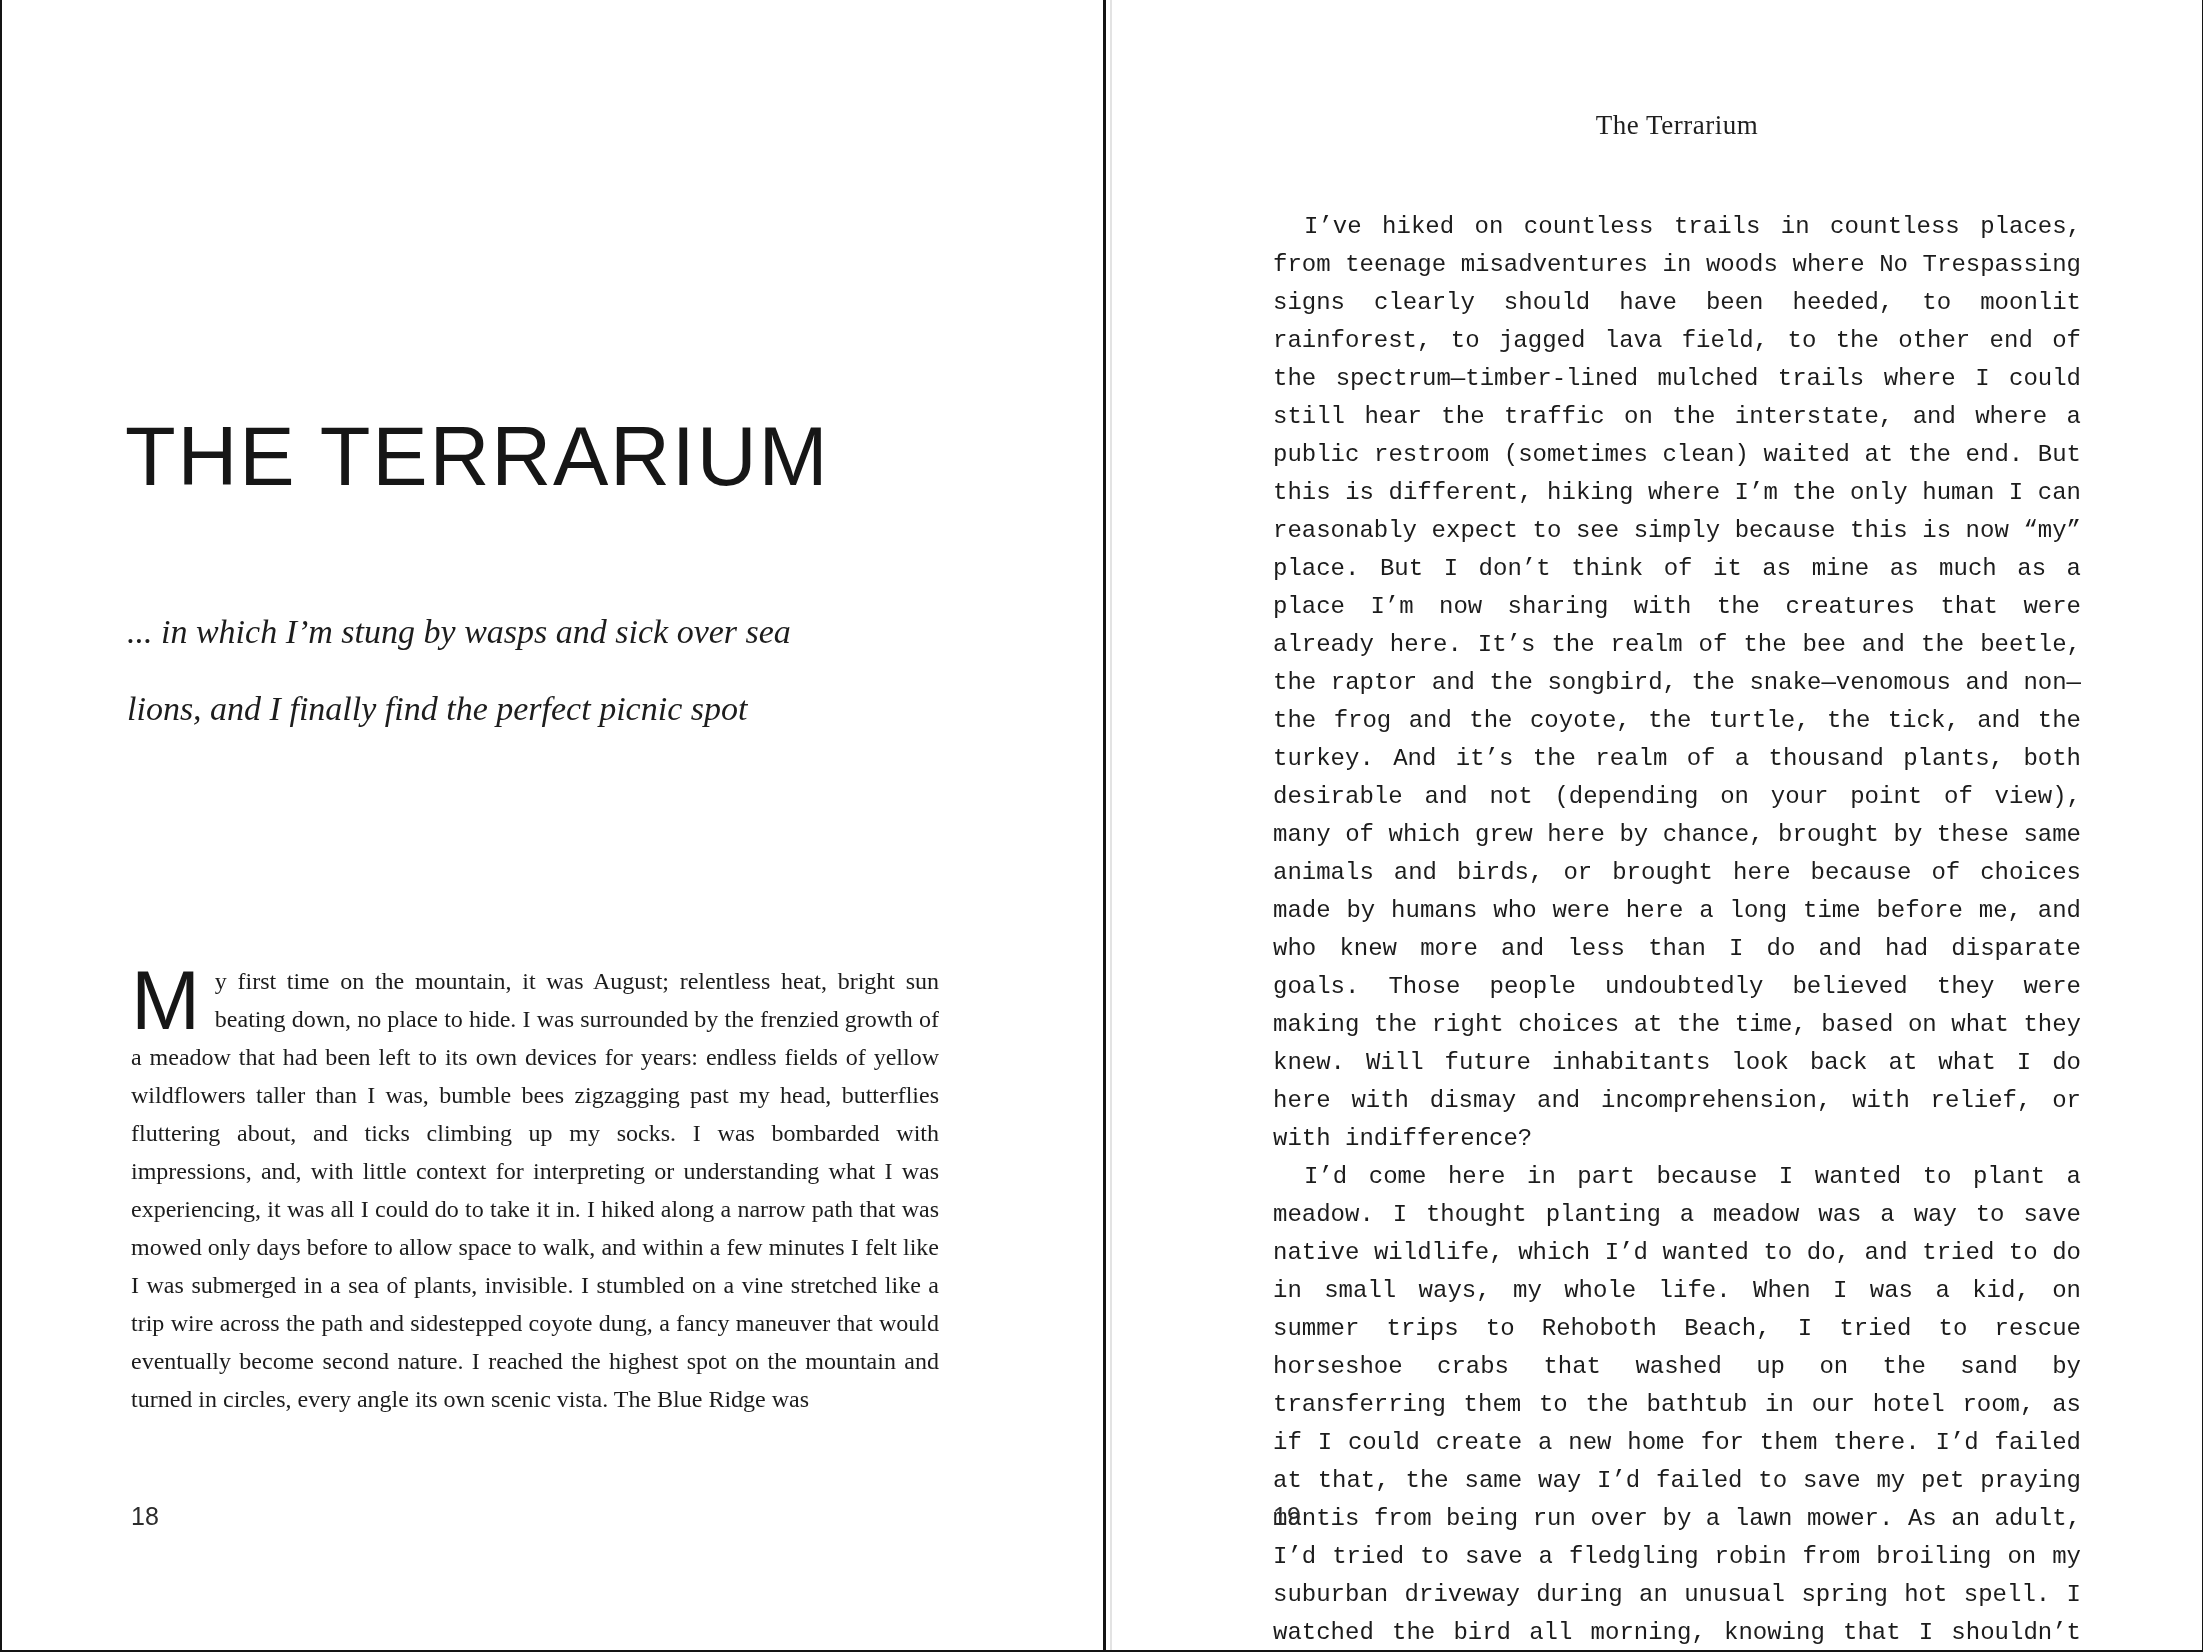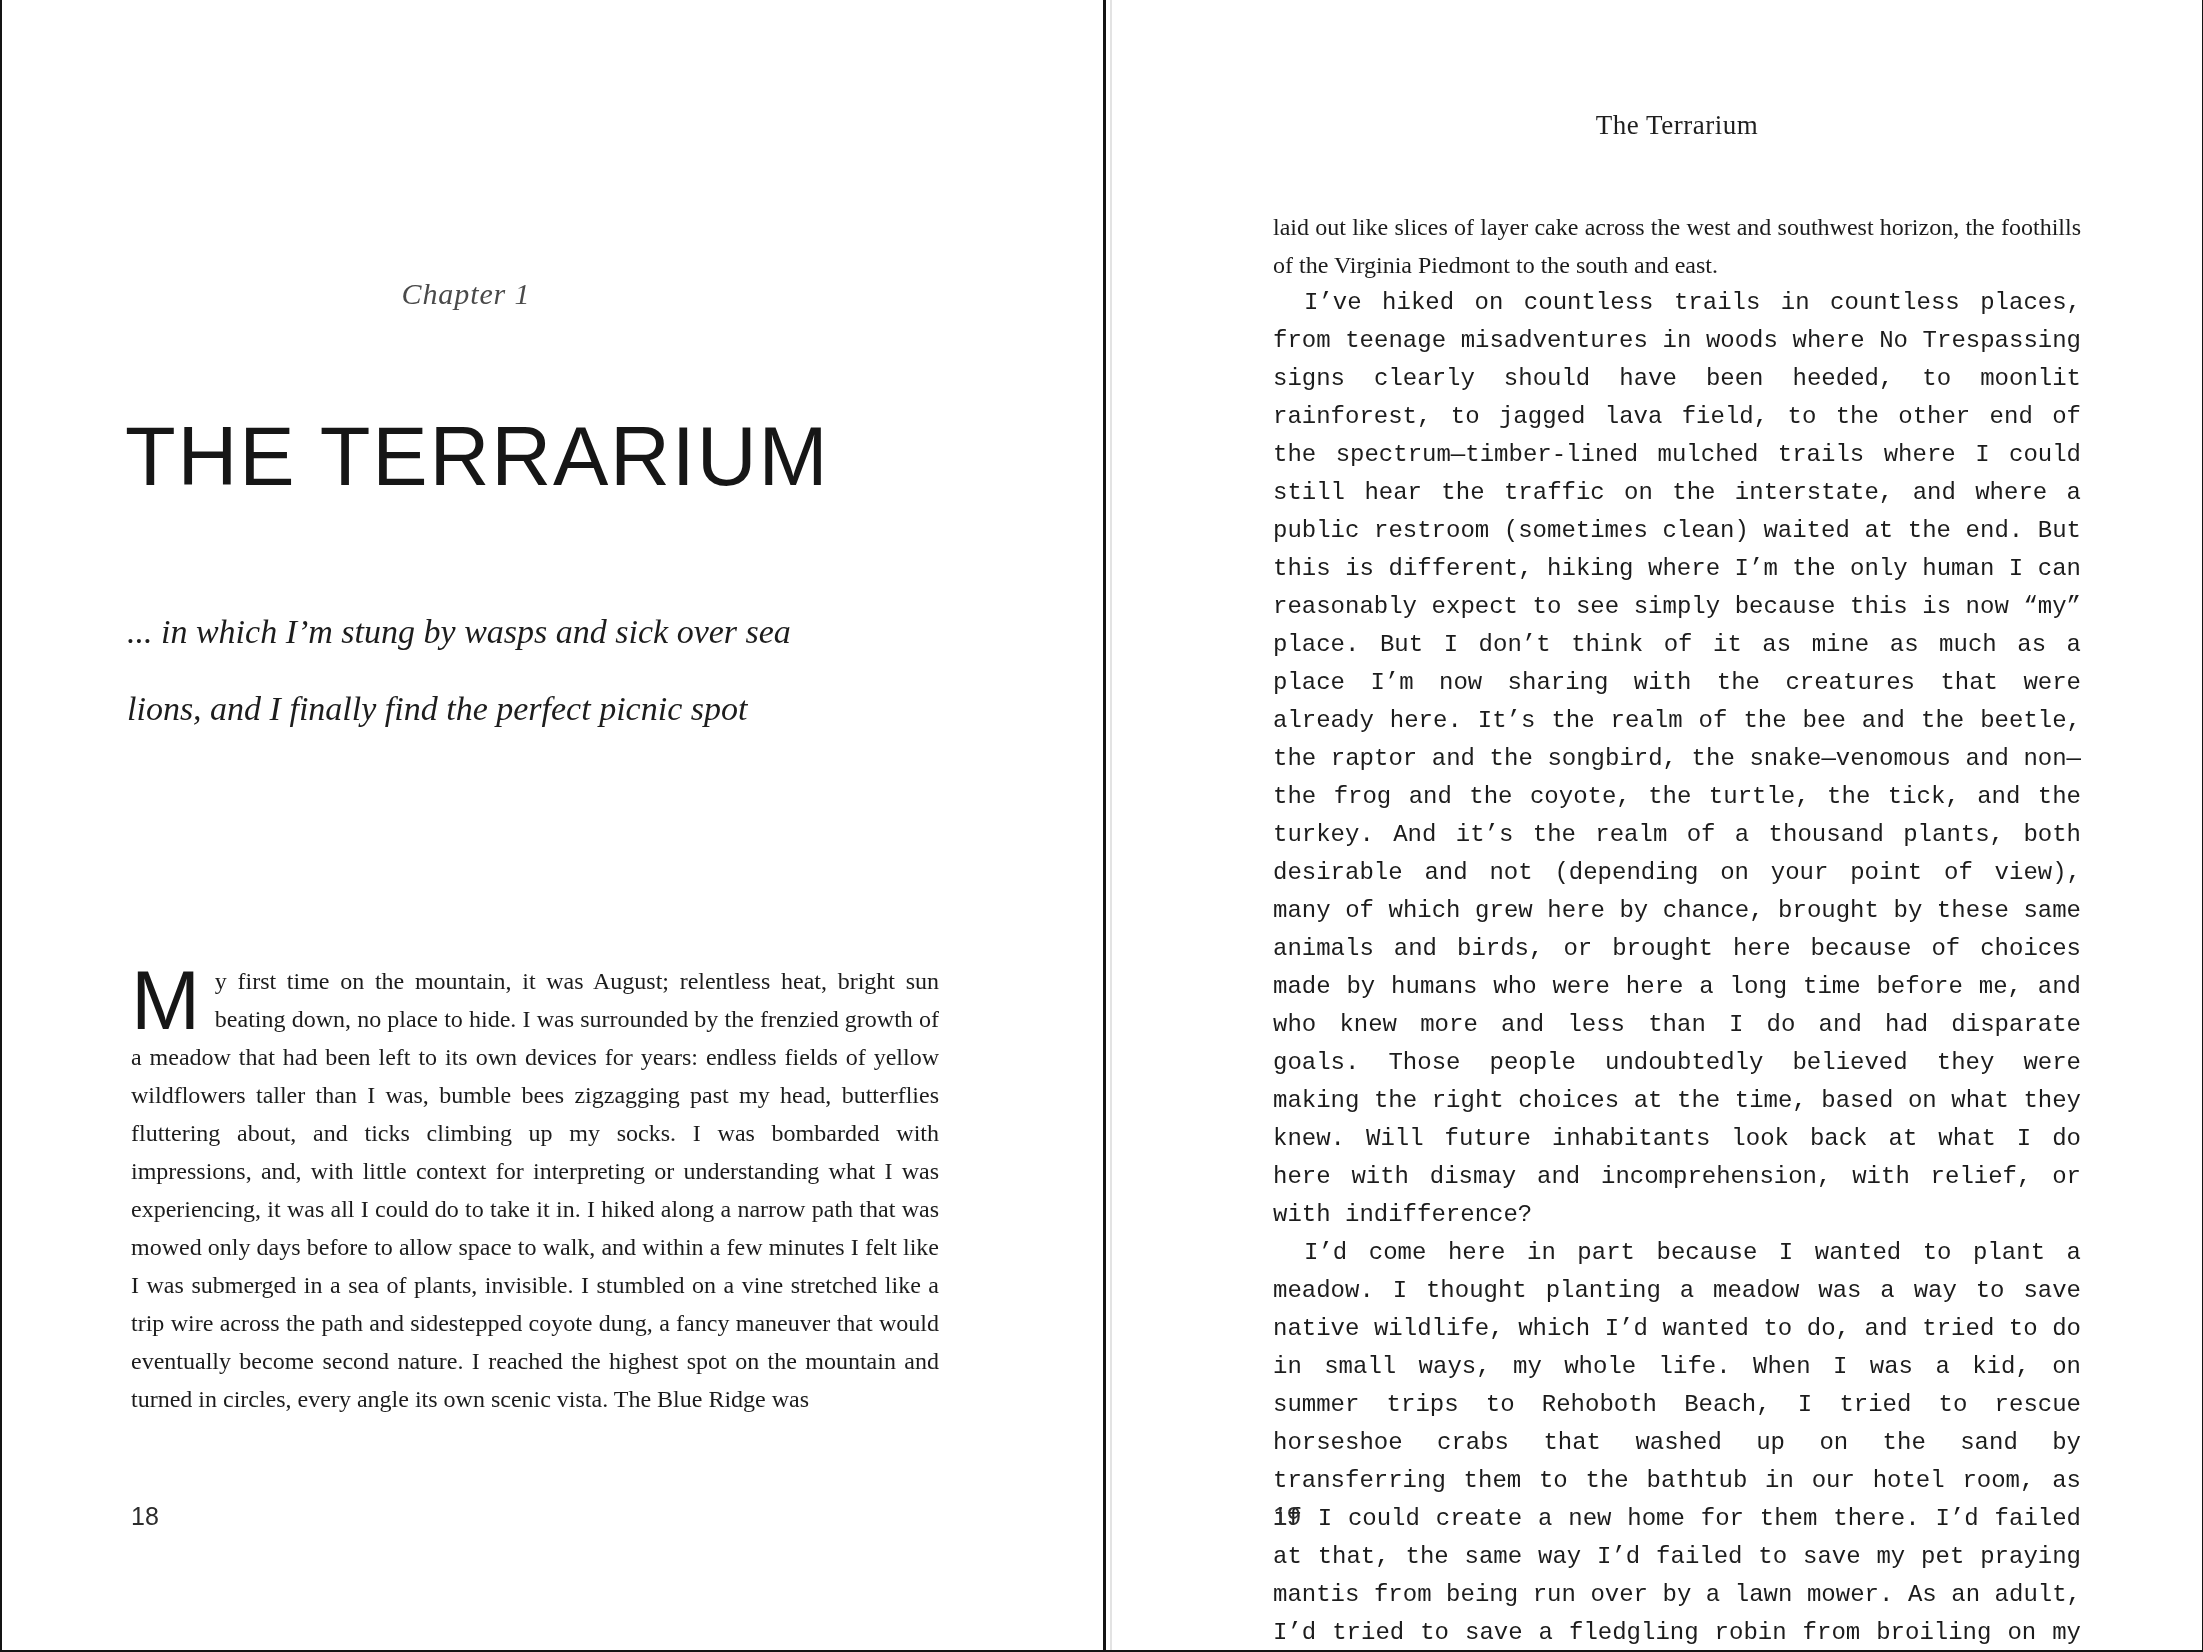--- a/index.html
+++ b/index.html
@@ -92,36 +92,34 @@
   }
   .folio.left-folio  { left: 129px; }
   .folio.right-folio { left: 169px; }
 </style>
 </head>
 <body>
 
 <div class="spread">
 
   <section class="page left">
-    <div class="chapter-label">Chapter 1</div>
     <h1 class="title">THE TERRARIUM</h1>
     <div class="subtitle">... in which I’m stung by wasps and sick over sea lions, and I finally find the perfect picnic spot</div>
     <div class="body-text body-left">
       <p><span class="dropcap">M</span><span>y first time on the mountain, it was August; relentless heat, bright sun beating down, no place to hide. I was surrounded by the frenzied growth of a meadow that had been left to its own devices for years: endless fields of yellow wildflowers taller than I was, bumble bees zigzagging past my head, butterflies fluttering about, and ticks climbing up my socks. I was bombarded with impressions, and, with little context for interpreting or understanding what I was experiencing, it was all I could do to take it in. I hiked along a narrow path that was mowed only days before to allow space to walk, and within a few minutes I felt like I was submerged in a sea of plants, invisible. I stumbled on a vine stretched like a trip wire across the path and sidestepped coyote dung, a fancy maneuver that would eventually become second nature. I reached the highest spot on the mountain and turned in circles, every angle its own scenic vista. The Blue Ridge was</span></p>
     </div>
     <div class="folio left-folio">18</div>
   </section>
 
   <div class="divider"></div>
   <div class="divider-shadow"></div>
 
   <section class="page right">
     <div class="running-header">The Terrarium</div>
     <div class="body-text body-right">
-        <p class="no-indent">laid out like slices of layer cake across the west and southwest horizon, the foothills of the Virginia Piedmont to the south and east.</p>
         <p class="indent">I’ve hiked on countless trails in countless places, from teenage misadventures in woods where No Trespassing signs clearly should have been heeded, to moonlit rainforest, to jagged lava field, to the other end of the spectrum—timber-lined mulched trails where I could still hear the traffic on the interstate, and where a public restroom (sometimes clean) waited at the end. But this is different, hiking where I’m the only human I can reasonably expect to see simply because this is now “my” place. But I don’t think of it as mine as much as a place I’m now sharing with the creatures that were already here. It’s the realm of the bee and the beetle, the raptor and the songbird, the snake—venomous and non—the frog and the coyote, the turtle, the tick, and the turkey. And it’s the realm of a thousand plants, both desirable and not (depending on your point of view), many of which grew here by chance, brought by these same animals and birds, or brought here because of choices made by humans who were here a long time before me, and who knew more and less than I do and had disparate goals. Those people undoubtedly believed they were making the right choices at the time, based on what they knew. Will future inhabitants look back at what I do here with dismay and incomprehension, with relief, or with indifference?</p>
         <p class="indent">I’d come here in part because I wanted to plant a meadow. I thought planting a meadow was a way to save native wildlife, which I’d wanted to do, and tried to do in small ways, my whole life. When I was a kid, on summer trips to Rehoboth Beach, I tried to rescue horseshoe crabs that washed up on the sand by transferring them to the bathtub in our hotel room, as if I could create a new home for them there. I’d failed at that, the same way I’d failed to save my pet praying mantis from being run over by a lawn mower. As an adult, I’d tried to save a fledgling robin from broiling on my suburban driveway during an unusual spring hot spell. I watched the bird all morning, knowing that I shouldn’t interfere, but when it keeled over in the heat, I laid it carefully in a shoebox and brought it to an animal shelter. It was dead before I arrived.</p>
       </div>
     <div class="folio right-folio">19</div>
   </section>
 
 </div>
 
 
 </body></html>

